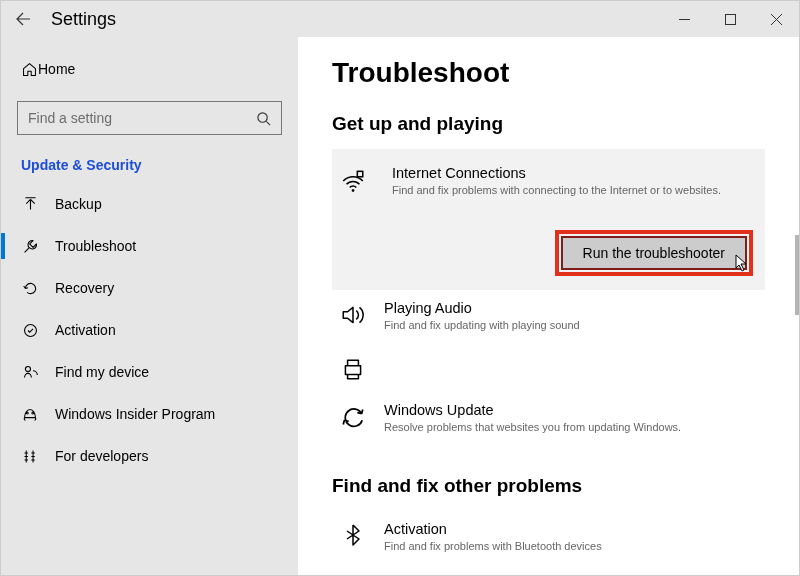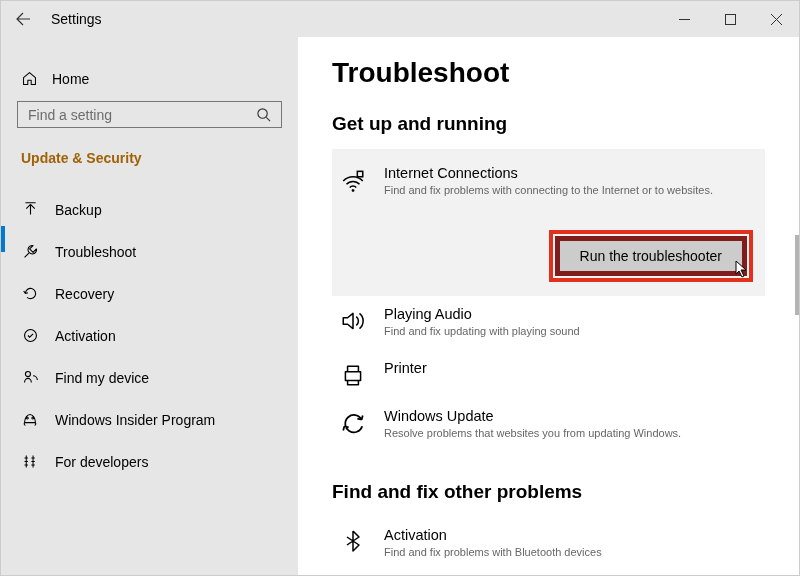--- a/index.html
+++ b/index.html
@@ -22,21 +22,21 @@
     width: 44px;
     height: 36px;
     display: flex;
     align-items: center;
     justify-content: center;
     font-size: 16px;
     color: #333;
     cursor: pointer;
   }
   .title-text {
-    font-size: 14px;
+    font-size: 18px;
     color: #000;
     padding-left: 6px;
     text-align: right;
   }
   .window-controls {
     margin-left: auto;
     display: flex;
     gap: 0;
   }
   .win-btn {
@@ -55,31 +55,30 @@
   }
   .sidebar {
     width: 297px;
     background: #e6e6e6;
     padding: 14px 16px 0 16px;
     display: flex;
     flex-direction: column;
   }
   .nav-home {
     display: flex;
-    align-items: flex-end;
-    gap: 14px;
+    align-items: center;
     height: 36px;
     font-size: 14px;
     color: #000;
     padding-left: 4px;
     cursor: pointer;
   }
   .search-box {
     margin-top: 14px;
-    height: 27px;
+    height: 34px;
     border: 1px solid #777;
     background: #e6e6e6;
     display: flex;
     align-items: center;
     padding: 0 10px;
     cursor: text;
   }
   .search-box input {
     flex: 1;
     border: none;
@@ -87,30 +86,30 @@
     background: transparent;
     font-size: 14px;
     font-family: inherit;
     color: #555;
   }
   .search-box input::placeholder { color: #6d6d6d; }
   .search-icon { font-size: 15px; color: #444; }
   .section-header {
     font-size: 14px;
     font-weight: 600;
-    color: #a16207;
+    color: #1d4ed8;
     margin-top: 22px;
     margin-bottom: 10px;
     padding-left: 4px;
   }
   .nav-list { display: flex; flex-direction: column; }
   .nav-item {
     position: relative;
     display: flex;
-    align-items: flex-end;
+    align-items: center;
     gap: 16px;
     height: 42px;
     font-size: 14px;
     color: #000;
     padding-left: 4px;
     cursor: pointer;
     margin-left: -16px;
     margin-right: -16px;
     padding-left: 20px;
   }
@@ -149,21 +148,21 @@
     display: flex;
     gap: 16px;
     padding: 10px 8px 10px 6px;
     cursor: pointer;
   }
   .ts-item.expanded {
     background: #f2f2f2;
     padding: 16px 12px 14px 6px;
     flex-direction: column;
   }
-  .ts-row { display:flex; gap:16px; align-items:flex-start; }
+  .ts-row { display:flex; gap:24px; align-items:flex-start; }
   .ts-icon {
     width: 30px;
     display: flex;
     justify-content: center;
     padding-top: 2px;
     color: #000;
   }
   .ts-text { flex: 1; }
   .ts-title { font-size: 14.5px; color: #000; }
   .ts-desc { font-size: 11px; color: #666; margin-top: 2px; line-height:1.4; }
@@ -172,21 +171,21 @@
     justify-content: flex-end;
     margin-top: 16px;
     position: relative;
   }
   .run-btn {
     border: 4px solid #e1301c;
     padding: 2px;
     background: transparent;
   }
   .run-btn-inner {
-    border: 5px solid #7f1d1d;
+    border: 2px solid #7f1d1d;
     background: #ccc;
     padding: 7px 20px;
     font-size: 14px;
     color: #000;
     cursor: pointer;
     font-family: inherit;
   }
   .cursor {
     position: absolute;
     right: 4px;
@@ -317,21 +316,21 @@
             </svg>
         </span>
         <span>For developers</span>
       </div>
     </div>
   </div>
 
   <div class="content">
     <h1>Troubleshoot</h1>
 
-    <h2>Get up and running</h2>
+    <h2>Get up and playing</h2>
 
     <div class="troubleshooters">
 
       <div class="ts-item expanded">
         <div class="ts-row">
           <div class="ts-icon">
             <svg width="26" height="26" viewBox="0 0 24 24">
                 <path d="M3 13 a12 12 0 0 1 18 0 M6 16 a8 8 0 0 1 12 0 M9 19 a4 4 0 0 1 6 0 M12 21 a.6 .6 0 1 0 .1 0" stroke="#000" stroke-width="1.4" fill="none"></path>
                 <rect x="16" y="4" width="5" height="5" stroke="#000" stroke-width="1.4" fill="none"></rect>
               </svg>
@@ -365,21 +364,20 @@
         </div>
       </div>
 
       <div class="ts-item">
         <div class="ts-icon">
           <svg width="26" height="26" viewBox="0 0 24 24">
               <path d="M7 9 V4 H17 V9 M5 9 H19 V17 H17 V21 H7 V17 H5 Z M7 17 H17" stroke="#000" stroke-width="1.4" fill="none" stroke-linejoin="round"></path>
             </svg>
         </div>
         <div class="ts-text">
-          <div class="ts-title">Printer</div>
         </div>
       </div>
 
       <div class="ts-item">
         <div class="ts-icon">
           <svg width="26" height="26" viewBox="0 0 24 24">
               <path d="M20 9 a8 8 0 1 0 .5 6 M20 9 l1 -4 M20 9 l-4 -1 M4 15 l-1 4 M4 15 l4 1" stroke="#000" stroke-width="1.6" fill="none"></path>
             </svg>
         </div>
         <div class="ts-text">

